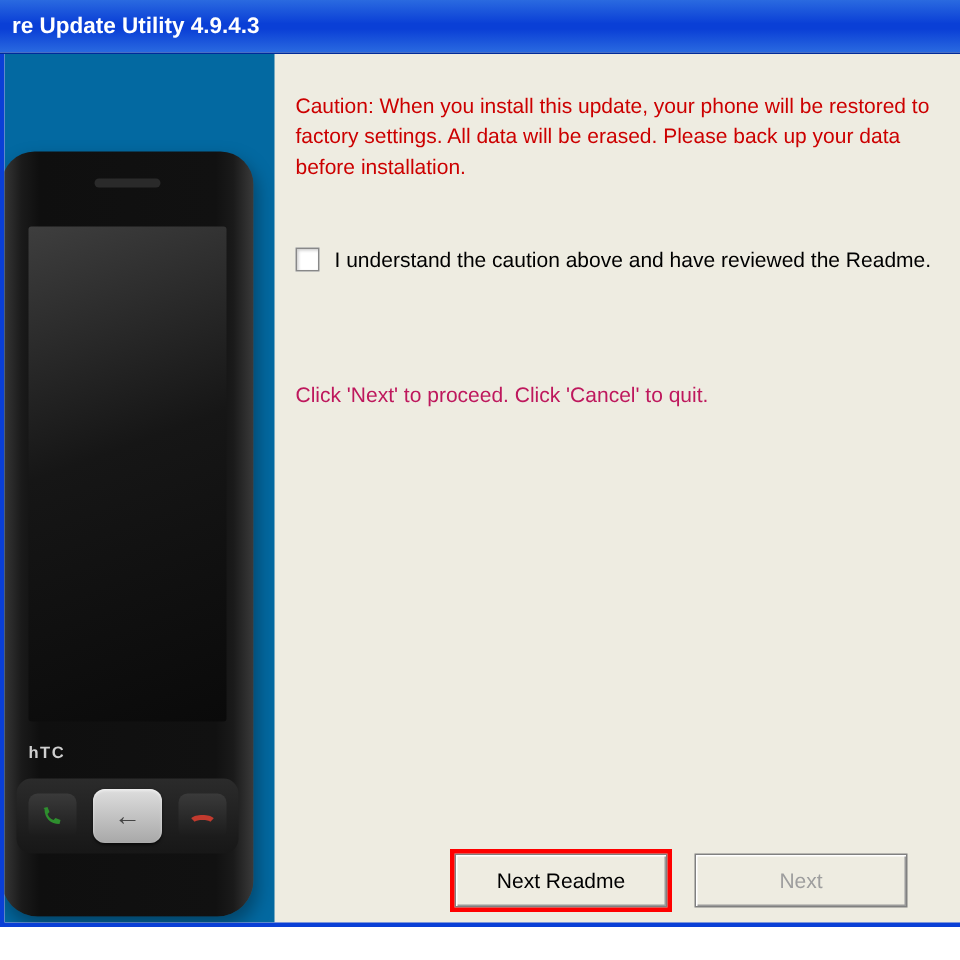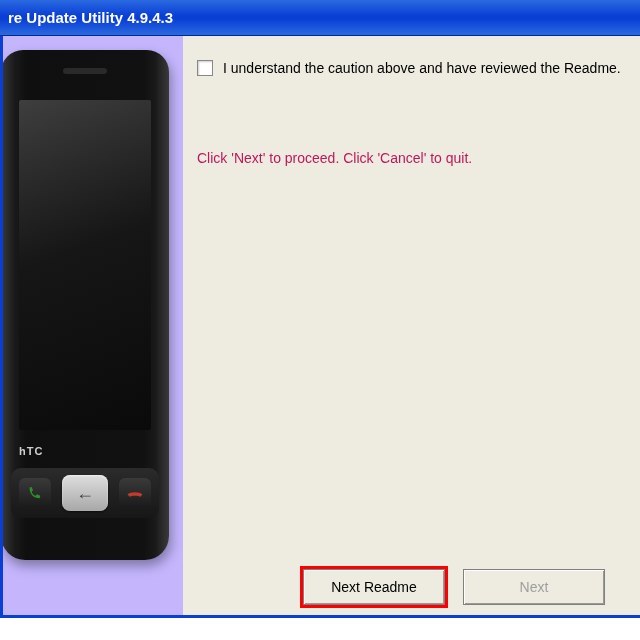--- a/index.html
+++ b/index.html
@@ -42,24 +42,24 @@
     background: #eeece1;
     border-left: 3px solid #0a3fd6;
     border-right: 0;
     border-bottom: 3px solid #0a3fd6;
     display: flex;
     overflow: hidden;
   }
   .sidebar-img {
     width: 180px;
     flex: 0 0 180px;
-    background: #c4b5fd;
+    background: #0369a1;
     padding: 14px 6px 4px 0;
     display: flex;
-    align-items: flex-start;
+    align-items: flex-end;
     justify-content: center;
   }
   
   .phone {
     width: 168px;
     height: 510px;
     background: linear-gradient(to right, #3a3a3a 0%, #1a1a1a 8%, #0f0f0f 15%, #111 85%, #1a1a1a 92%, #3a3a3a 100%);
     border-radius: 22px 22px 24px 24px;
     position: relative;
     box-shadow: 2px 6px 12px rgba(0,0,0,0.35);
@@ -232,20 +232,21 @@
                 <path d="M2 8c3-4 17-4 20 0l-3 3c-2-2-12-2-14 0L2 8z" fill="#c23a2e"></path>
               </svg>
           </div>
         </div>
       </div>
     </div>
 
     <div class="main">
 
 
+      <p class="caution">Caution: When you install this update, your phone will be restored to factory settings. All data will be erased. Please back up your data before installation.</p>
 
       <div class="chk-row">
         <span class="chk"></span>
         <span>I understand the caution above and have reviewed the Readme.</span>
       </div>
 
 
       <p class="nav-text">Click 'Next' to proceed. Click 'Cancel' to quit.</p>
 
       <div class="button-row">

